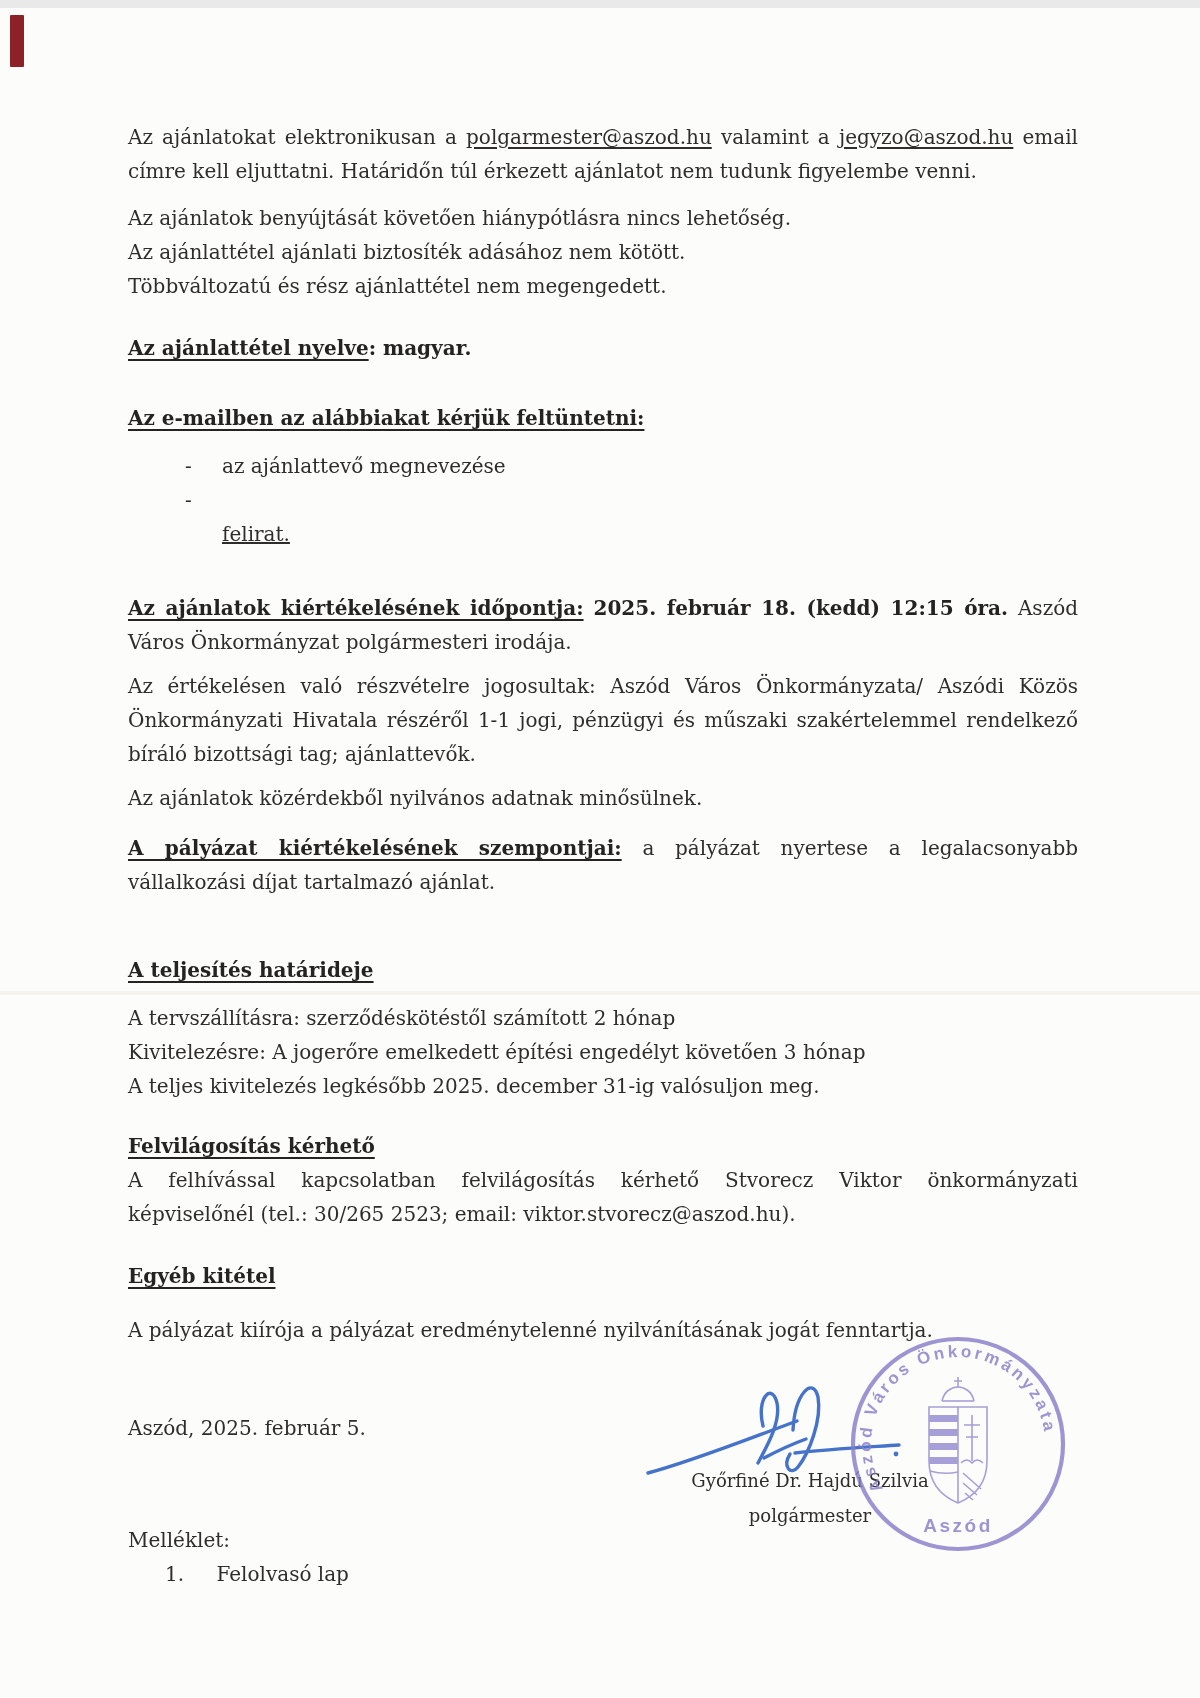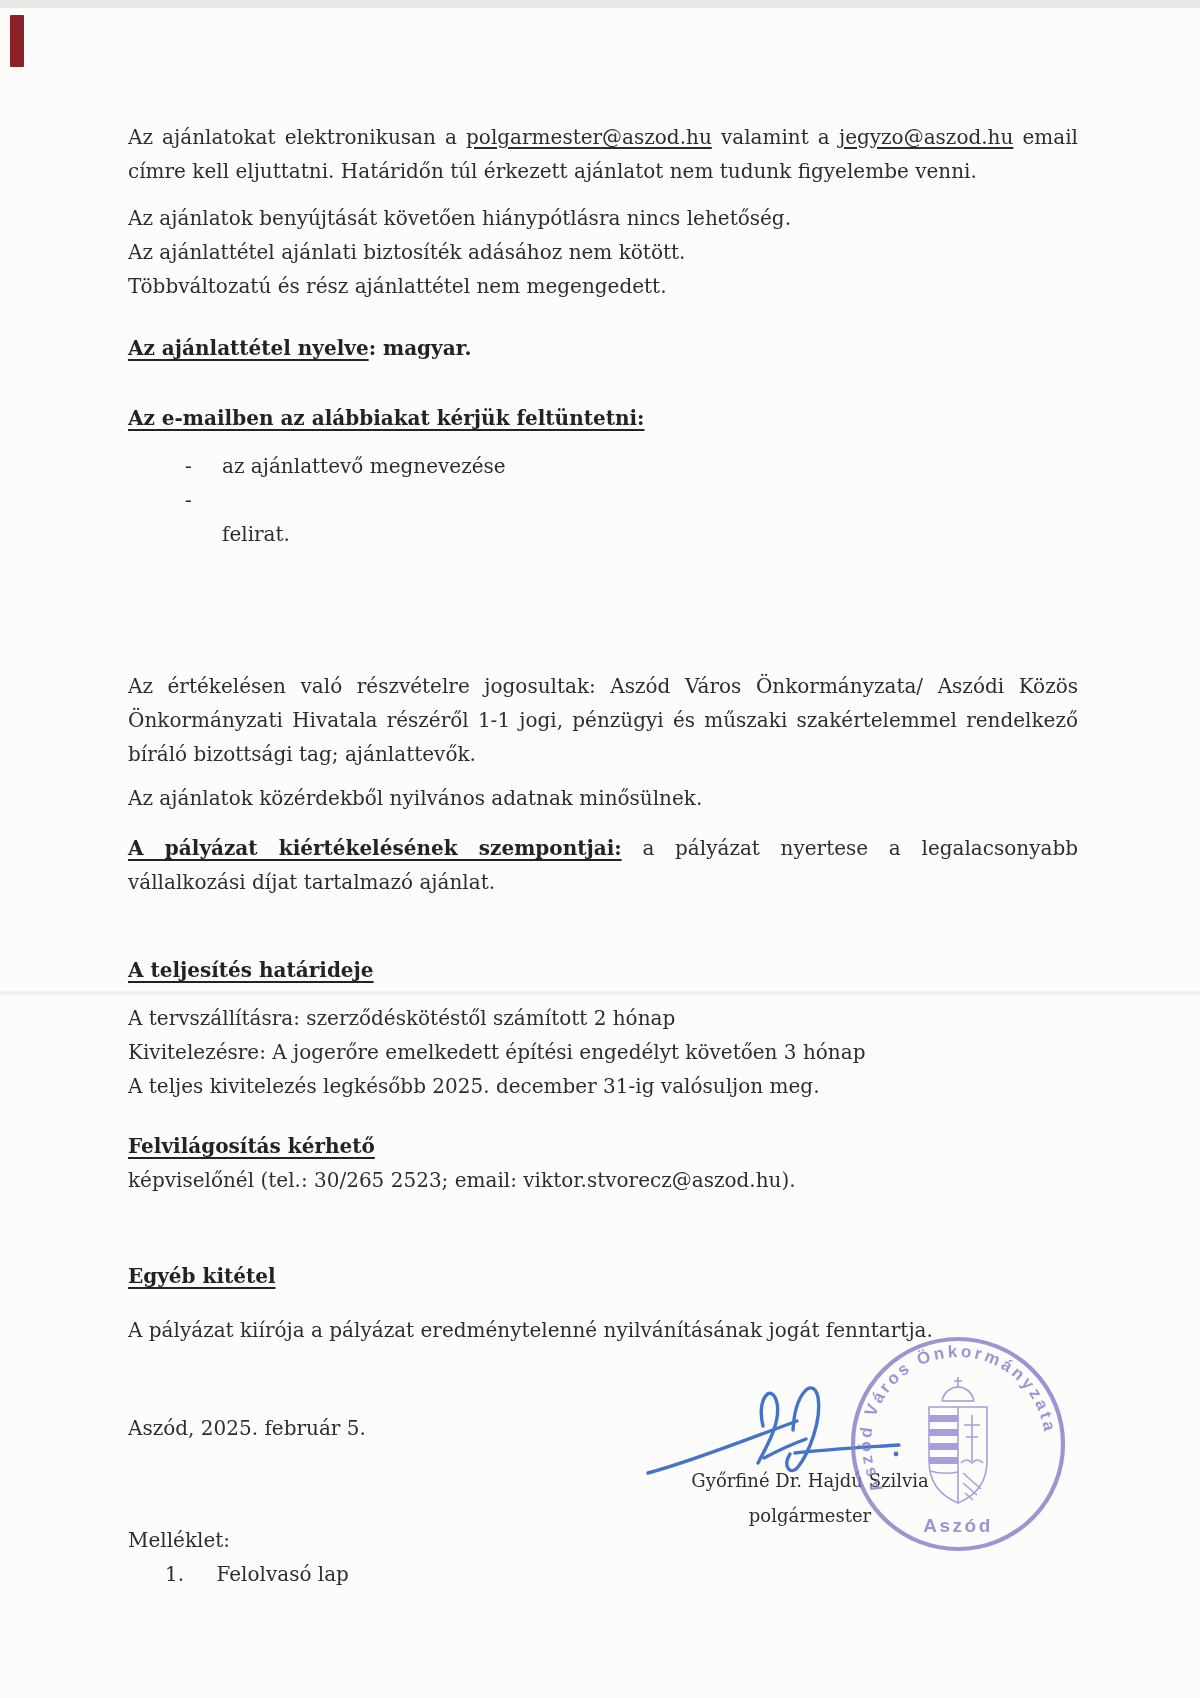--- a/index.html
+++ b/index.html
@@ -16,21 +16,21 @@
   }
   .tb{position:absolute;left:128px;width:950px;line-height:34px;}
   .line{min-height:34px;}
   .just{text-align:justify;text-align-last:justify;}
   .b{font-weight:700;color:#242322;}
   .u{text-decoration:underline;text-decoration-thickness:1.5px;text-underline-offset:3px;}
   .bu{font-weight:700;color:#242322;text-decoration:underline;text-decoration-thickness:1.8px;text-underline-offset:4px;}
   .corner-mark{position:absolute;left:10px;top:7px;width:14px;height:52px;border-radius:1px;}
   .bullet-row{position:relative;padding-left:94px;}
   .bullet-dash{position:absolute;left:57px;top:0;}
-  .cont-row{padding-left:94px;}
+  .cont-row{padding-left:94px;text-decoration:underline;}
   .scan-band{position:absolute;left:0;top:983px;width:1200px;height:4px;background:rgba(236,234,229,0.55);}
   .signer{position:absolute;left:650px;top:1455px;width:320px;text-align:center;line-height:35px;font-size:18px;}
   .attach-num{display:inline-block;}
   .attach-item{display:inline-block;margin-left:26px;}
   .sig-svg{position:absolute;left:645px;top:1362px;pointer-events:none;}
   .stamp-svg{position:absolute;left:845px;top:1323px;pointer-events:none;}
 </style>
 </head>
 <body>
 
@@ -67,20 +67,28 @@
     <div class="line bullet-row">
       <span class="bullet-dash">-</span>
       <span>az ajánlattevő megnevezése</span>
     </div>
     <div class="line bullet-row">
       <span class="bullet-dash">-</span>
     </div>
     <div class="line cont-row">felirat.</div>
   </div>
 
+  <div class="tb" style="top:583px;">
+    <div class="line just">
+      <span class="bu">Az ajánlatok kiértékelésének időpontja:</span>
+      <span class="b">2025. február 18. (kedd) 12:15 óra.</span>
+      <span>Aszód</span>
+    </div>
+    <div class="line">Város Önkormányzat polgármesteri irodája.</div>
+  </div>
 
   <div class="tb" style="top:661px;">
     <div class="line just">Az értékelésen való részvételre jogosultak: Aszód Város Önkormányzata/ Aszódi Közös</div>
     <div class="line just">Önkormányzati Hivatala részéről 1-1 jogi, pénzügyi és műszaki szakértelemmel rendelkező</div>
     <div class="line">bíráló bizottsági tag; ajánlattevők.</div>
   </div>
 
   <div class="tb" style="top:773px;">Az ajánlatok közérdekből nyilvános adatnak minősülnek.</div>
 
   <div class="tb" style="top:823px;">
@@ -102,20 +110,21 @@
     <div class="line">A tervszállításra: szerződéskötéstől számított 2 hónap</div>
     <div class="line">Kivitelezésre: A jogerőre emelkedett építési engedélyt követően 3 hónap</div>
     <div class="line">A teljes kivitelezés legkésőbb 2025. december 31-ig valósuljon meg.</div>
   </div>
 
   <div class="tb" style="top:1121px;">
     <span class="bu">Felvilágosítás kérhető</span>
   </div>
 
   <div class="tb" style="top:1155px;">
+    <div class="line just">A felhívással kapcsolatban felvilágosítás kérhető Stvorecz Viktor önkormányzati</div>
     <div class="line">képviselőnél (tel.: 30/265 2523; email: viktor.stvorecz@aszod.hu).</div>
   </div>
 
   <div class="tb" style="top:1251px;">
     <span class="bu">Egyéb kitétel</span>
   </div>
 
   <div class="tb" style="top:1305px;">A pályázat kiírója a pályázat eredménytelenné nyilvánításának jogát fenntartja.</div>
 
   <div class="tb" style="top:1403px;">Aszód, 2025. február 5.</div>

